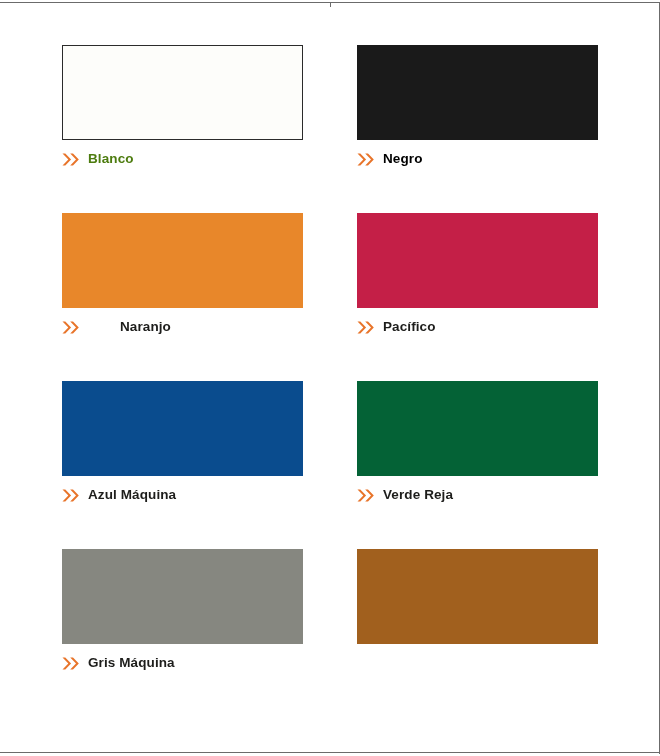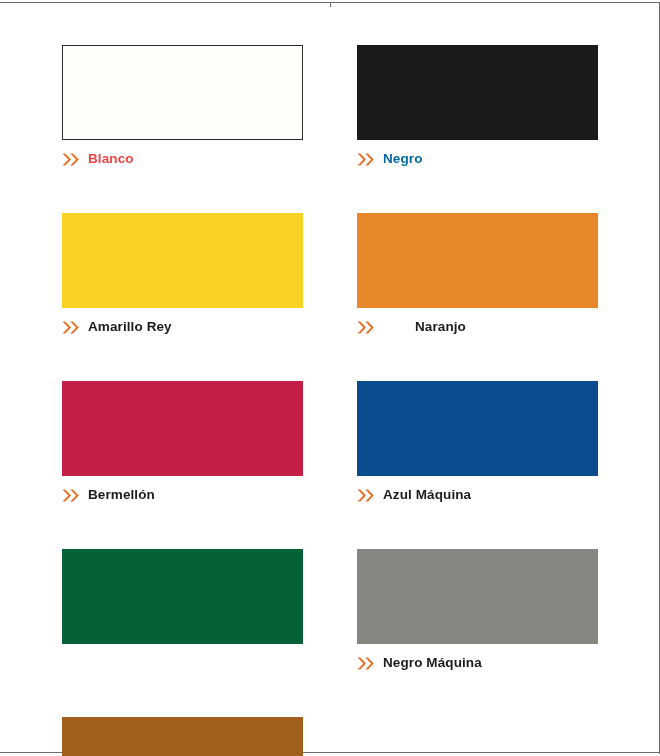--- a/index.html
+++ b/index.html
@@ -123,45 +123,33 @@
   <div class="grid">
       <div class="swatch-cell">
         <div class="swatch-chip bordered" style="background-color: rgb(253, 253, 250); border-color: rgb(43, 43, 43);"></div>
         <div class="swatch-label">
           <span class="chev-icon">
             <svg width="18" height="13" viewBox="0 0 18 13" xmlns="http://www.w3.org/2000/svg">
               <path d="M0.5 0.5 L6.3 6.5 L0.5 12.5 L3.3 12.5 L9.1 6.5 L3.3 0.5 Z" fill="#E8742A"></path>
               <path d="M8.2 0.5 L14.0 6.5 L8.2 12.5 L11.0 12.5 L16.8 6.5 L11.0 0.5 Z" fill="#E8742A"></path>
             </svg>
           </span>
-          <span class="swatch-name" style="color: #ef4444;">Blanco</span>
+          <span class="swatch-name" style="color: #4d7c0f;">Blanco</span>
         </div>
       </div>
       <div class="swatch-cell">
         <div class="swatch-chip" style="background-color: rgb(26, 26, 26);"></div>
         <div class="swatch-label">
           <span class="chev-icon">
             <svg width="18" height="13" viewBox="0 0 18 13" xmlns="http://www.w3.org/2000/svg">
               <path d="M0.5 0.5 L6.3 6.5 L0.5 12.5 L3.3 12.5 L9.1 6.5 L3.3 0.5 Z" fill="#E8742A"></path>
               <path d="M8.2 0.5 L14.0 6.5 L8.2 12.5 L11.0 12.5 L16.8 6.5 L11.0 0.5 Z" fill="#E8742A"></path>
             </svg>
           </span>
-          <span class="swatch-name" style="color: #0369a1;">Negro</span>
-        </div>
-      </div>
-      <div class="swatch-cell">
-        <div class="swatch-chip" style="background-color: rgb(249, 211, 35);"></div>
-        <div class="swatch-label">
-          <span class="chev-icon">
-            <svg width="18" height="13" viewBox="0 0 18 13" xmlns="http://www.w3.org/2000/svg">
-              <path d="M0.5 0.5 L6.3 6.5 L0.5 12.5 L3.3 12.5 L9.1 6.5 L3.3 0.5 Z" fill="#E8742A"></path>
-              <path d="M8.2 0.5 L14.0 6.5 L8.2 12.5 L11.0 12.5 L16.8 6.5 L11.0 0.5 Z" fill="#E8742A"></path>
-            </svg>
-          </span>
-          <span class="swatch-name" style="color: rgb(29, 29, 27);">Amarillo Rey</span>
+          <span class="swatch-name" style="color: #000000;">Negro</span>
         </div>
       </div>
       <div class="swatch-cell">
         <div class="swatch-chip" style="background-color: rgb(232, 135, 42);"></div>
         <div class="swatch-label">
           <span class="chev-icon">
             <svg width="18" height="13" viewBox="0 0 18 13" xmlns="http://www.w3.org/2000/svg">
               <path d="M0.5 0.5 L6.3 6.5 L0.5 12.5 L3.3 12.5 L9.1 6.5 L3.3 0.5 Z" fill="#E8742A"></path>
               <path d="M8.2 0.5 L14.0 6.5 L8.2 12.5 L11.0 12.5 L16.8 6.5 L11.0 0.5 Z" fill="#E8742A"></path>
             </svg>
@@ -171,48 +159,57 @@
       </div>
       <div class="swatch-cell">
         <div class="swatch-chip" style="background-color: rgb(196, 31, 71);"></div>
         <div class="swatch-label">
           <span class="chev-icon">
             <svg width="18" height="13" viewBox="0 0 18 13" xmlns="http://www.w3.org/2000/svg">
               <path d="M0.5 0.5 L6.3 6.5 L0.5 12.5 L3.3 12.5 L9.1 6.5 L3.3 0.5 Z" fill="#E8742A"></path>
               <path d="M8.2 0.5 L14.0 6.5 L8.2 12.5 L11.0 12.5 L16.8 6.5 L11.0 0.5 Z" fill="#E8742A"></path>
             </svg>
           </span>
-          <span class="swatch-name" style="color: rgb(29, 29, 27);">Bermellón</span>
+          <span class="swatch-name" style="color: rgb(29, 29, 27);">Pacífico</span>
         </div>
       </div>
       <div class="swatch-cell">
         <div class="swatch-chip" style="background-color: rgb(10, 76, 142);"></div>
         <div class="swatch-label">
           <span class="chev-icon">
             <svg width="18" height="13" viewBox="0 0 18 13" xmlns="http://www.w3.org/2000/svg">
               <path d="M0.5 0.5 L6.3 6.5 L0.5 12.5 L3.3 12.5 L9.1 6.5 L3.3 0.5 Z" fill="#E8742A"></path>
               <path d="M8.2 0.5 L14.0 6.5 L8.2 12.5 L11.0 12.5 L16.8 6.5 L11.0 0.5 Z" fill="#E8742A"></path>
             </svg>
           </span>
           <span class="swatch-name" style="color: rgb(29, 29, 27);">Azul Máquina</span>
         </div>
       </div>
       <div class="swatch-cell">
         <div class="swatch-chip" style="background-color: rgb(4, 98, 54);"></div>
+        <div class="swatch-label">
+          <span class="chev-icon">
+            <svg width="18" height="13" viewBox="0 0 18 13" xmlns="http://www.w3.org/2000/svg">
+              <path d="M0.5 0.5 L6.3 6.5 L0.5 12.5 L3.3 12.5 L9.1 6.5 L3.3 0.5 Z" fill="#E8742A"></path>
+              <path d="M8.2 0.5 L14.0 6.5 L8.2 12.5 L11.0 12.5 L16.8 6.5 L11.0 0.5 Z" fill="#E8742A"></path>
+            </svg>
+          </span>
+          <span class="swatch-name" style="color: rgb(29, 29, 27);">Verde Reja</span>
+        </div>
       </div>
       <div class="swatch-cell">
         <div class="swatch-chip" style="background-color: rgb(134, 135, 128);"></div>
         <div class="swatch-label">
           <span class="chev-icon">
             <svg width="18" height="13" viewBox="0 0 18 13" xmlns="http://www.w3.org/2000/svg">
               <path d="M0.5 0.5 L6.3 6.5 L0.5 12.5 L3.3 12.5 L9.1 6.5 L3.3 0.5 Z" fill="#E8742A"></path>
               <path d="M8.2 0.5 L14.0 6.5 L8.2 12.5 L11.0 12.5 L16.8 6.5 L11.0 0.5 Z" fill="#E8742A"></path>
             </svg>
           </span>
-          <span class="swatch-name" style="color: rgb(29, 29, 27);">Negro Máquina</span>
+          <span class="swatch-name" style="color: rgb(29, 29, 27);">Gris Máquina</span>
         </div>
       </div>
       <div class="swatch-cell">
         <div class="swatch-chip" style="background-color: rgb(161, 96, 30);"></div>
       </div>
     </div>
 
 </div>
 
 </body></html>

